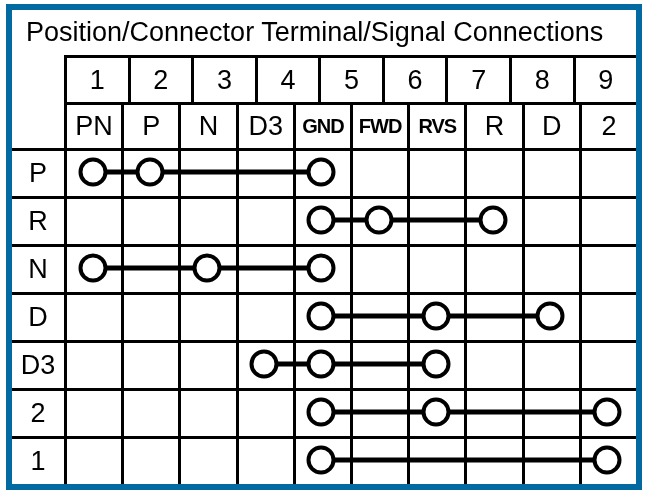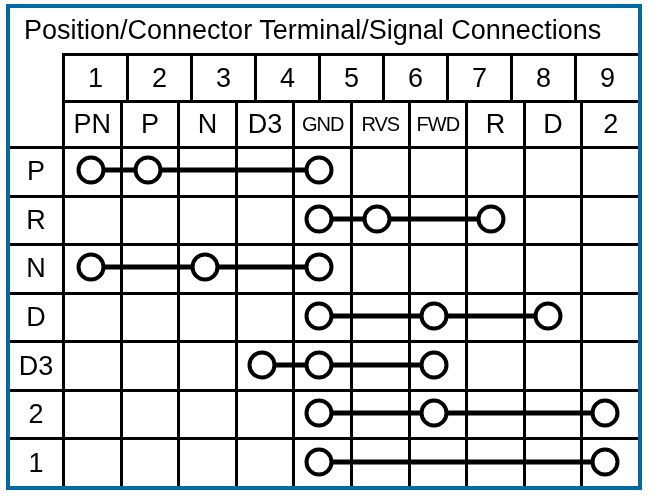--- a/index.html
+++ b/index.html
@@ -7,21 +7,21 @@
     position:relative;
     width:672px;height:496px;
     background:#ffffff;
     font-family:"Liberation Sans", sans-serif;
     color:#000000;
     overflow:hidden;
   }
   .box{
     position:absolute;left:6px;top:4px;
     width:636px;height:486px;
-    border:4px solid #0369a1;
+    border:6px solid #0369a1;
     box-sizing:border-box;
     background:#fff;
     display:flex;flex-direction:column;
   }
   .title{
     flex:0 0 45px;
     display:flex;align-items:center;
     padding-left:14px;
     font-size:27px;
     white-space:nowrap;
@@ -30,21 +30,21 @@
   .hrow2{display:flex;flex:0 0 46px;}
   .spacer{flex:0 0 52px;width:52px;}
   .cell{
     flex:1;
     display:flex;align-items:center;justify-content:center;
     border-left:3px solid #000;border-top:3px solid #000;
     box-sizing:border-box;
     font-size:27px;
     overflow:hidden;
   }
-  .small{font-size:20px;letter-spacing:-1px;}
+  .small{font-size:20px;letter-spacing:-1px;font-weight:bold;}
   .rows{flex:1;display:flex;flex-direction:column;}
   .drow{flex:1;display:flex;position:relative;}
   .lbl{
     flex:0 0 52px;width:52px;
     display:flex;align-items:center;justify-content:center;
     border-top:3px solid #000;box-sizing:border-box;
     font-size:27px;
   }
   .dcell{
     flex:1;
@@ -82,22 +82,22 @@
         <div class="cell">8</div>
         <div class="cell">9</div>
       </div>
     <div class="hrow2" id="sigRow">
       <div class="spacer"></div>
     <div class="cell">PN</div>
         <div class="cell">P</div>
         <div class="cell">N</div>
         <div class="cell">D3</div>
         <div class="cell small">GND</div>
+        <div class="cell small">FWD</div>
         <div class="cell small">RVS</div>
-        <div class="cell small">FWD</div>
         <div class="cell">R</div>
         <div class="cell">D</div>
         <div class="cell">2</div>
       </div>
     <div class="rows" id="rowsWrap">
         <div class="drow">
           <div class="lbl">P</div>
           <div class="dcell"></div>
           <div class="dcell"></div>
           <div class="dcell"></div>

